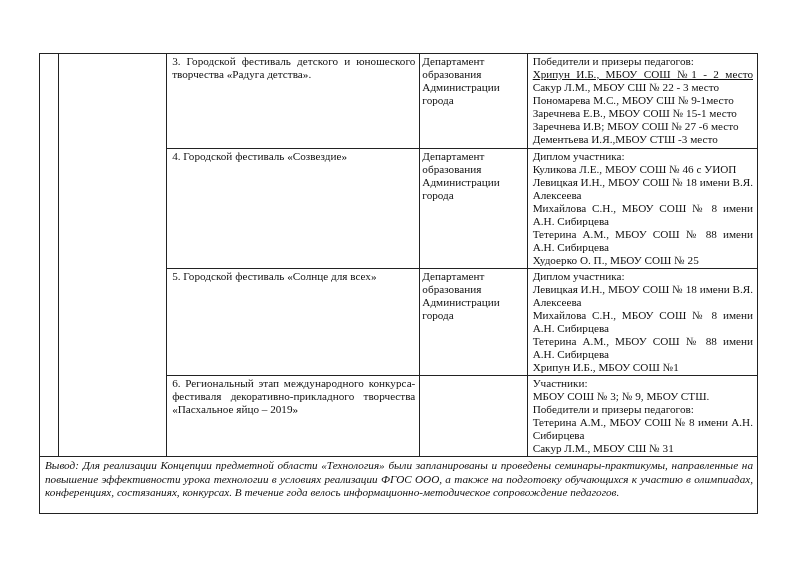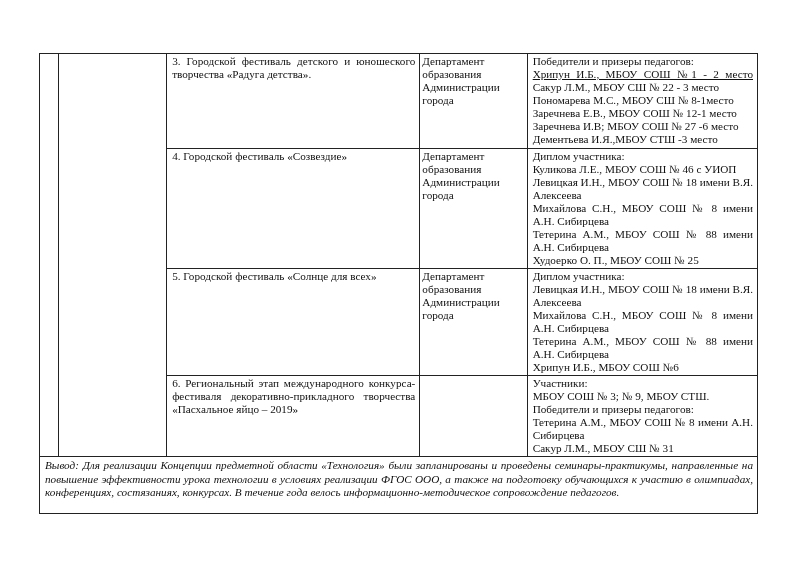--- a/index.html
+++ b/index.html
@@ -48,22 +48,22 @@
         <td class="org">
           <div>Департамент</div>
           <div>образования</div>
           <div>Администрации</div>
           <div>города</div>
         </td>
         <td class="results">
           <div><span class="u">Победители и призеры педагогов</span><span>:</span></div>
           <div style="text-align:justify;text-align-last:justify;text-decoration:underline;">Хрипун И.Б., МБОУ СОШ №1 - 2 место</div>
           <div>Сакур Л.М., МБОУ СШ № 22 - 3 место</div>
-          <div>Пономарева М.С., МБОУ СШ № 8-1место</div>
-          <div>Заречнева Е.В., МБОУ СОШ № 12-1 место</div>
+          <div>Пономарева М.С., МБОУ СШ № 9-1место</div>
+          <div>Заречнева Е.В., МБОУ СОШ № 15-1 место</div>
           <div>Заречнева И.В; МБОУ СОШ № 27 -6 место</div>
           <div>Дементьева И.Я.,МБОУ СТШ -3 место</div>
         </td>
       </tr>
 
       <tr class="r2">
         <td class="event"><span>4.  Городской фестиваль «Созвездие»</span></td>
         <td class="org">
           <div>Департамент</div>
           <div>образования</div>
@@ -86,21 +86,21 @@
           <div>Департамент</div>
           <div>образования</div>
           <div>Администрации</div>
           <div>города</div>
         </td>
         <td class="results">
           <div><span class="u">Диплом участника</span><span>:</span></div>
           <div class="wrap">Левицкая И.Н., МБОУ СОШ № 18 имени В.Я. Алексеева</div>
           <div class="wrap">Михайлова С.Н., МБОУ СОШ № 8 имени А.Н. Сибирцева</div>
           <div class="wrap">Тетерина А.М., МБОУ СОШ № 88 имени А.Н. Сибирцева</div>
-          <div>Хрипун И.Б., МБОУ СОШ №6</div>
+          <div>Хрипун И.Б., МБОУ СОШ №1</div>
         </td>
       </tr>
 
       <tr class="r4">
         <td class="event"><span>6.    Региональный этап международного конкурса-фестиваля декоративно-прикладного творчества «Пасхальное яйцо – 2019»</span></td>
         <td class="org"></td>
         <td class="results">
           <div class="u">Участники:</div>
           <div>МБОУ СОШ № 3; № 9, МБОУ СТШ.</div>
           <div class="u">Победители и призеры педагогов:</div>

